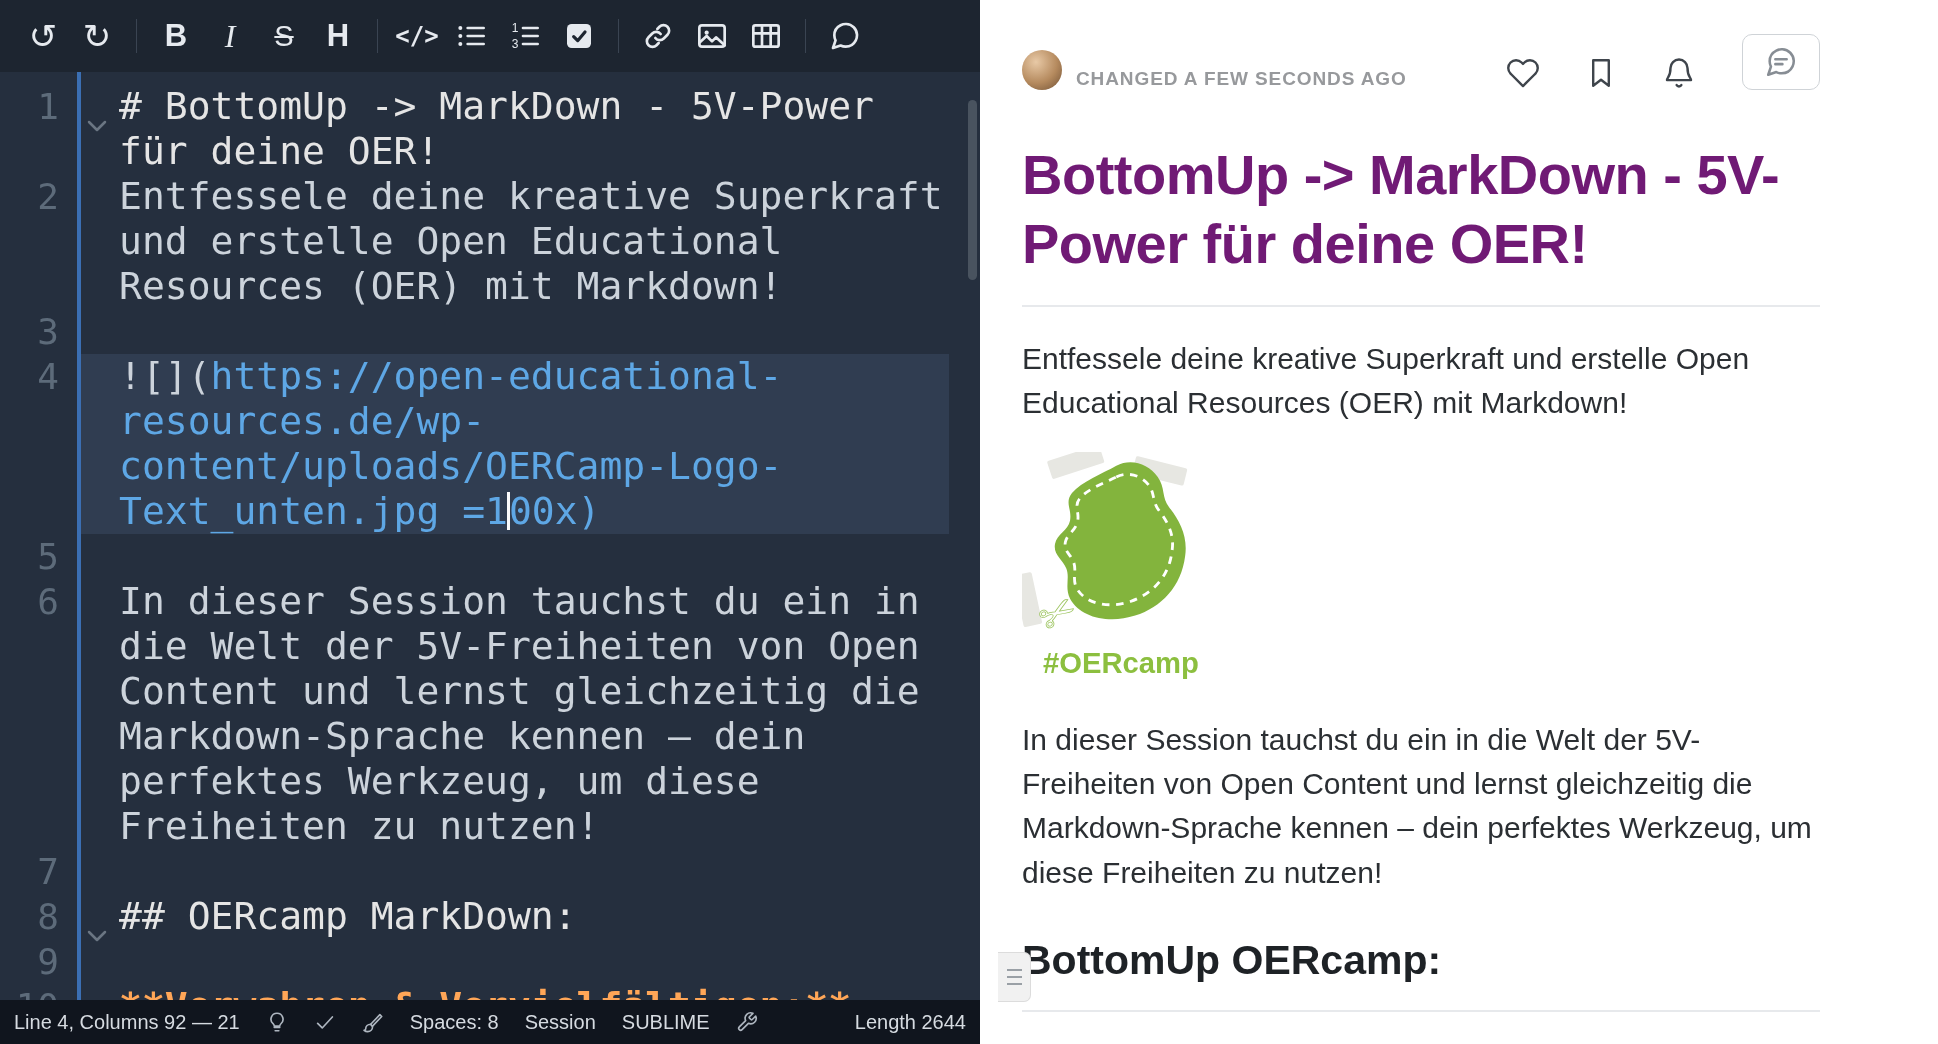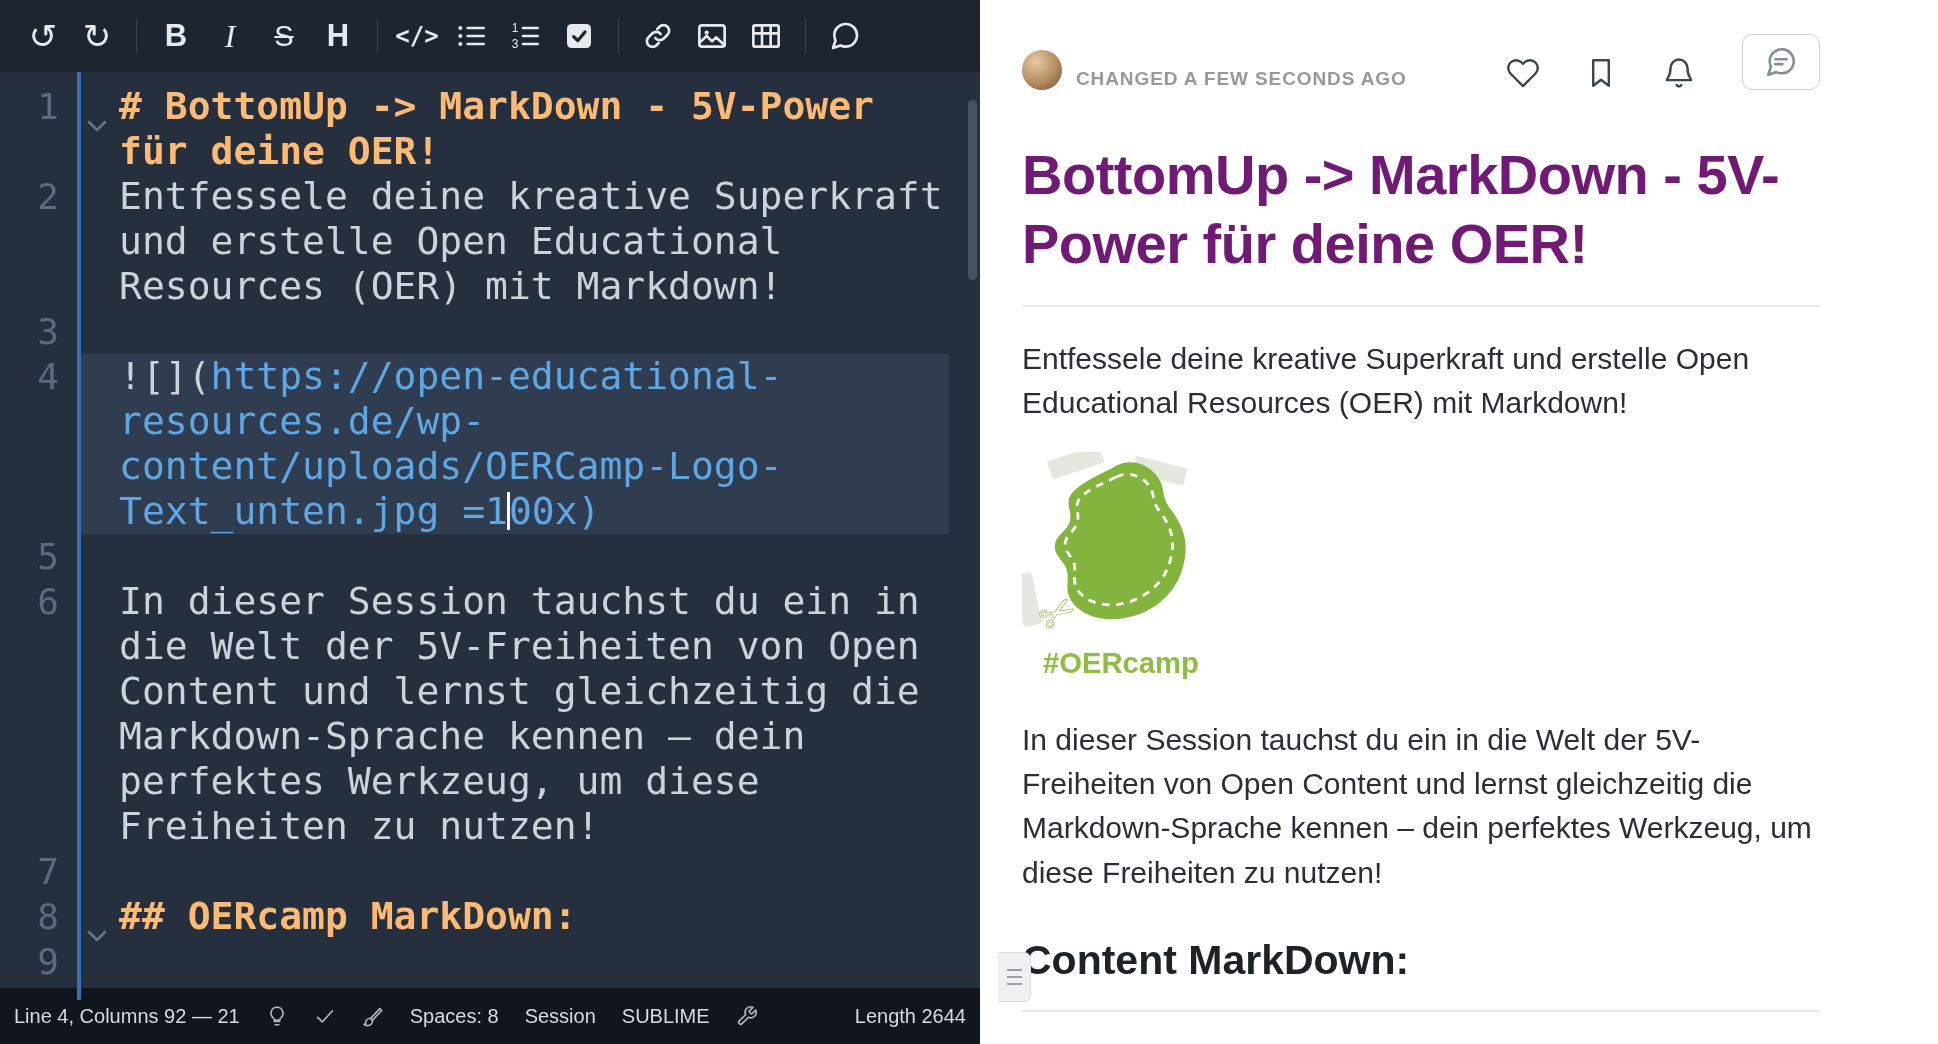--- a/index.html
+++ b/index.html
@@ -19,28 +19,28 @@
   .tb-code{font-family:"DejaVu Sans Mono",monospace;font-size:24px;font-weight:bold}
   .tb-sep{width:1px;height:34px;background:#3a4452;margin:0 12px;flex:none}
 
   .editor{position:relative;flex:1;overflow:hidden;padding:12px 31px 0 0;font-family:"DejaVu Sans Mono",monospace;font-size:38px;line-height:45px;color:#ccd3db}
   .gutter-rule{position:absolute;left:77px;top:72px;bottom:44px;width:4px;background:#3b6fb3;z-index:0}
   .row{position:relative;padding-left:119px;white-space:pre-wrap;overflow-wrap:normal;min-height:45px;z-index:1}
   .row.active::before{content:"";position:absolute;left:81px;right:0;top:0;bottom:0;background:rgba(125,160,210,.13);z-index:-1}
   .ln{position:absolute;left:0;top:0;width:59px;text-align:right;color:#5d6b7a;font-size:36px;user-select:none}
   .fold{position:absolute;left:86px;top:15px;width:22px;height:16px;color:#6b7683}
   .fold svg{width:22px;height:16px;stroke:currentColor;fill:none;stroke-width:2.5;stroke-linecap:round;stroke-linejoin:round}
-  .tok-heading{color:#fdba74;font-weight:bold}
+  .tok-heading{color:#e5e5e5;font-weight:normal}
   .tok-bold{color:#ffa657;font-weight:bold}
   .tok-text{color:#ccd3db}
   .tok-link{color:#5ea7e5}
   .caret{display:inline-block;width:3px;height:38px;background:#fafafa;margin:0 -1px;vertical-align:-6px}
   .ed-scrollthumb{position:absolute;right:3px;top:100px;width:9px;height:180px;border-radius:5px;background:#49535f;z-index:2}
 
-  .statusbar{height:56px;background:#10151e;color:#d6dbe1;display:flex;align-items:center;gap:26px;padding:0 14px;font-size:20px;flex:none;white-space:nowrap}
+  .statusbar{height:44px;background:#10151e;color:#d6dbe1;display:flex;align-items:center;gap:26px;padding:0 14px;font-size:20px;flex:none;white-space:nowrap}
   .sb-icon{width:22px;height:22px;flex:none;color:#aeb6c0}
   .sb-icon svg{width:22px;height:22px;stroke:currentColor;fill:none;stroke-width:1.8;stroke-linecap:round;stroke-linejoin:round}
   .sb-item{cursor:pointer}
   .sb-len{margin-left:auto}
 
   
   .preview-pane{position:relative;flex:1;height:100%;background:#fff;padding:34px 118px 0 42px;overflow:hidden}
   .preview-header{display:flex;align-items:flex-end}
   .avatar{width:40px;height:40px;border-radius:50%;background:radial-gradient(circle at 35% 30%,#e8c9a6,#b58a5e 55%,#6e4f33);flex:none;cursor:pointer}
   .meta{margin-left:14px;color:#97999c;font-size:19px;letter-spacing:.9px;font-weight:bold}
@@ -224,21 +224,21 @@
         </g>
         <path fill="#83b43d" d="M100 14 C116 6 134 12 144 26 C152 37 148 48 156 58 C168 73 176 90 173 110 C169 142 148 164 120 173 C92 182 62 175 51 155 C45 143 51 133 47 123 C43 113 33 109 35 97 C37 86 49 83 51 72 C53 60 45 53 53 43 C63 31 86 22 100 14 Z"></path>
         <path fill="none" stroke="#ffffff" stroke-width="3" stroke-dasharray="8 7" d="M100 26 C112 20 126 24 134 34 C141 43 138 52 145 61 C155 74 162 88 159 105 C156 132 138 150 115 158 C91 166 67 160 58 144 C53 134 58 126 55 117 C52 108 44 105 46 95 C48 86 57 83 59 73 C61 63 55 57 61 49 C69 39 88 32 100 26 Z"></path>
         <text x="22" y="186" font-size="46" fill="#ffffff" stroke="#9cc45f" stroke-width="0.8" transform="rotate(-32 40 176)" font-family="DejaVu Sans">✂</text>
         <text x="105" y="234" text-anchor="middle" font-size="31" font-weight="bold" fill="#8cbf3f" font-family="Liberation Sans">#OERcamp</text>
       </svg>
     </div>
 
     <p class="doc-p">In dieser Session tauchst du ein in die Welt der 5V-Freiheiten von Open Content und lernst gleichzeitig die Markdown-Sprache kennen – dein perfektes Werkzeug, um diese Freiheiten zu nutzen!</p>
 
-    <h2 class="doc-h2">Content MarkDown:</h2>
+    <h2 class="doc-h2">BottomUp OERcamp:</h2>
     <hr class="doc-hr2">
   </div>
 
   <div class="split-handle">
       <span></span>
       <span></span>
       <span></span>
     </div>
 
 </div>

